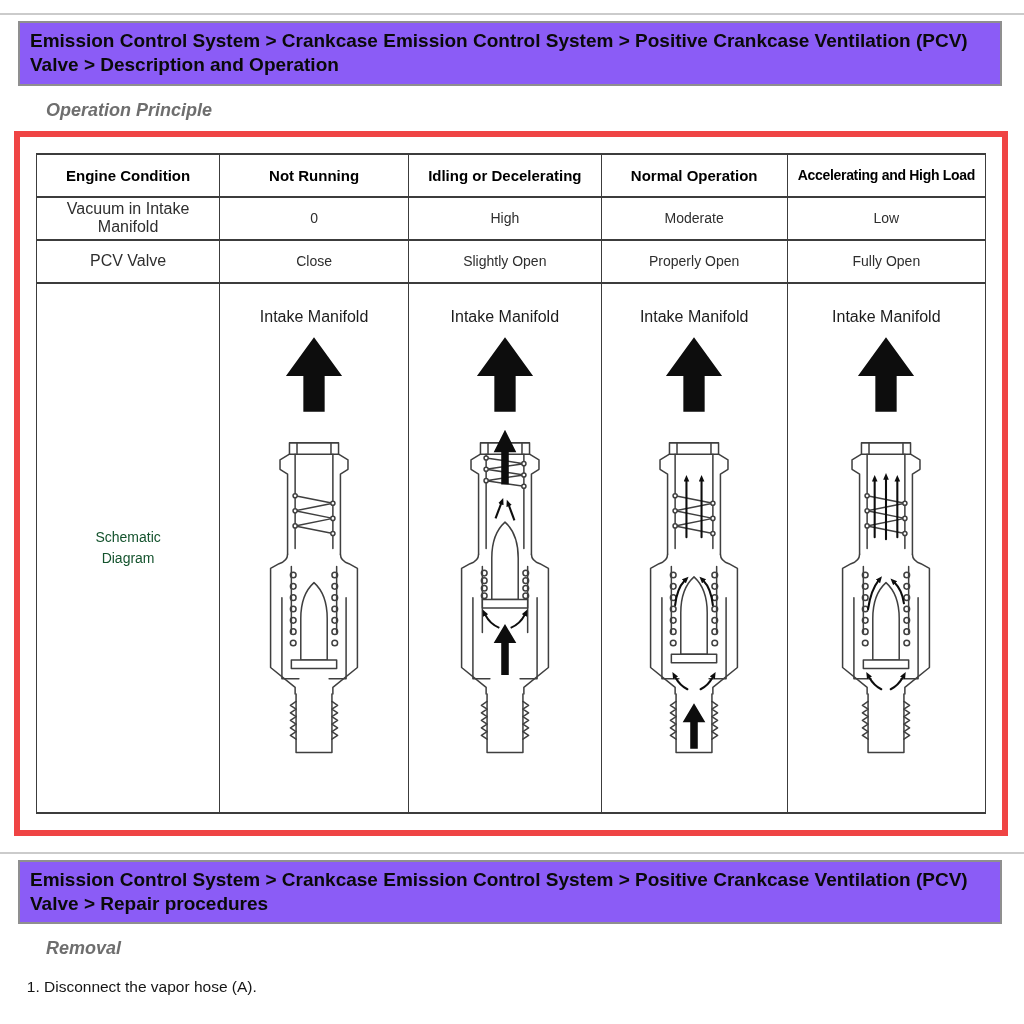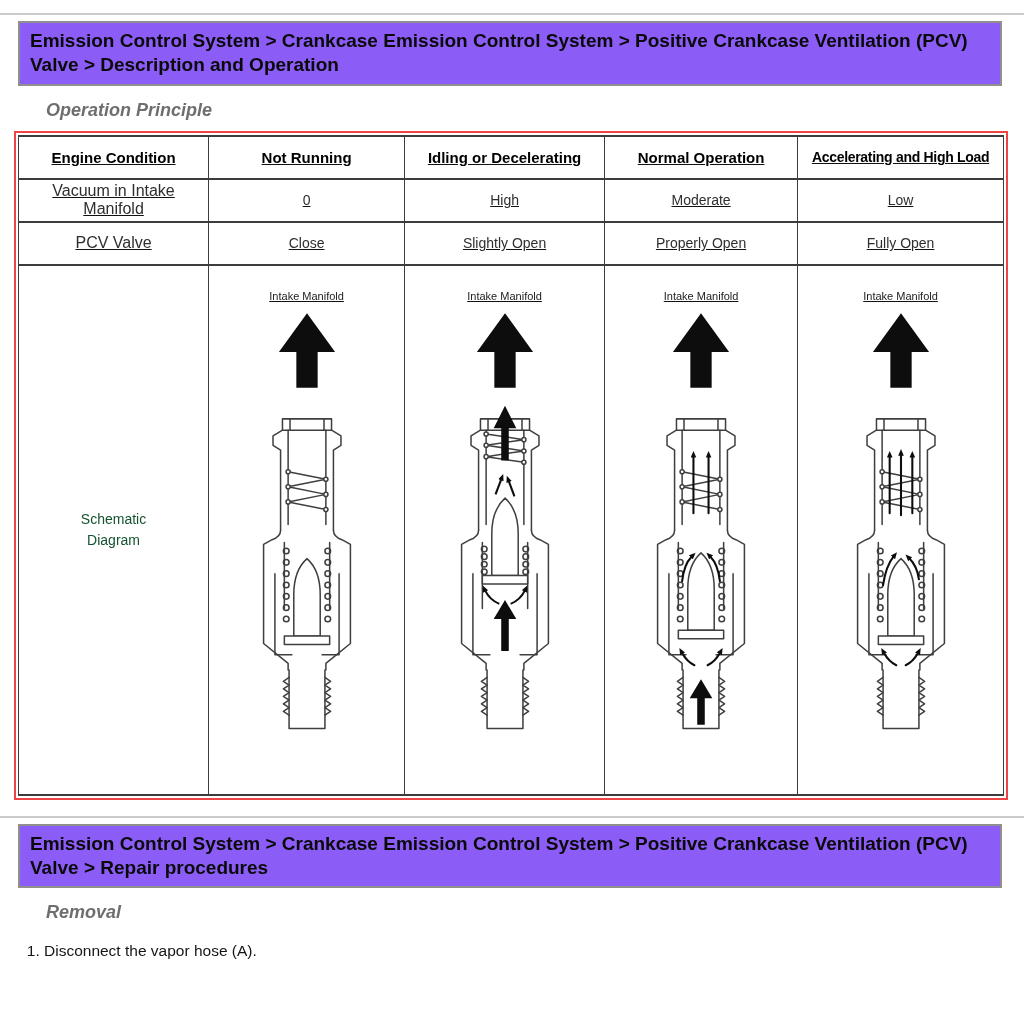--- a/index.html
+++ b/index.html
@@ -3,32 +3,32 @@
 <meta charset="utf-8">
 <style>
   html,body{margin:0;padding:0;background:#fff;}
   body{width:1024px;height:1024px;font-family:"Liberation Sans",sans-serif;color:#111;overflow:hidden;}
   .rule{height:2px;background:#cbcbcb;}
   .rule.top{margin-top:13px;}
   .rule.mid{margin-top:16px;}
   .crumb-box{margin:6px 22px 0 18px;border:2px solid #8f8f8f;background:#8b5cf6;
              padding:6px 10px;font-weight:bold;font-size:19px;line-height:1.28;color:#0a0a0a;}
   .section-title{margin:14px 0 10px 46px;font-size:18px;font-weight:bold;color:#6e6e6e;font-style:italic;}
-  .table-wrap{margin:0 16px 0 14px;border:2px solid #ef4444;padding:2px;background:#fff;text-decoration:underline;}
+  .table-wrap{margin:0 16px 0 14px;border:6px solid #ef4444;padding:16px;background:#fff;}
   table{width:100%;border-collapse:collapse;table-layout:fixed;}
   th,td{border:1px solid #3c3c3c;border-top-width:2px;border-bottom-width:2px;
         text-align:center;vertical-align:middle;background:#fff;}
   th{height:41px;font-size:15px;color:#000;font-weight:bold;padding:0 4px;}
   td{height:41px;font-size:14px;color:#2e2e2e;padding:0 4px;}
   th.condensed{font-size:14px;letter-spacing:-0.3px;white-space:nowrap;margin-top:13px;}
   td.rowlabel{font-size:16px;}
   td.diagram-cell{vertical-align:top;padding-top:24px;height:504px;}
   td.sch-label-cell{vertical-align:middle;}
   .sch-label-cell span{display:inline-block;max-width:84px;font-size:14px;line-height:1.45;color:#14532d;}
-  .im-label{font-size:11px;color:#1c1c1c;margin-bottom:10px;}
+  .im-label{font-size:16px;color:#1c1c1c;margin-bottom:10px;}
   .big-arrow{display:block;margin:0 auto 10px;}
   .valve-slot svg{display:block;margin:0 auto;}
   .steps{margin:18px 0 0 0;padding-left:44px;}
   .steps li{font-size:15.5px;color:#151515;line-height:1.25;}
 </style>
 </head>
 <body>
 
 <div class="rule top"></div>
 

